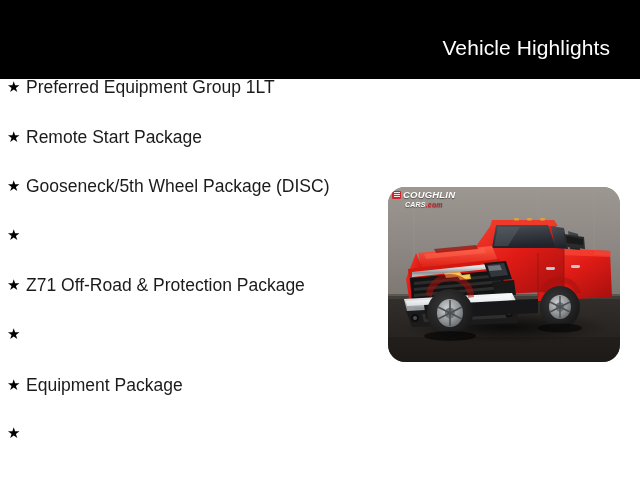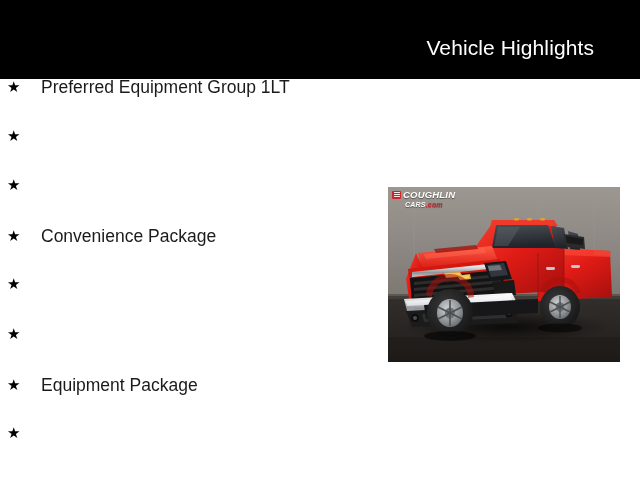--- a/index.html
+++ b/index.html
@@ -34,21 +34,21 @@
     display: flex;
     align-items: center;
     justify-content: flex-end;
   }
   .header-title {
     color: #ffffff;
     font-size: 21px;
     font-weight: 400;
     letter-spacing: 0.1px;
     line-height: 1;
-    padding-right: 46px;
+    padding-right: 30px;
     padding-top: 16px;
     white-space: nowrap;
   }
 
   
   .highlights-list {
     position: absolute;
     left: 0;
     top: 79px;
     width: 380px;
@@ -71,32 +71,32 @@
     line-height: 1;
     position: relative;
     top: -1px;
   }
   .highlight-label {
     flex: 1 1 auto;
     color: #1b1b1b;
     font-size: 17.5px;
     line-height: 1;
     white-space: nowrap;
-    margin-left: 15px;
   }
 
   
   .vehicle-photo {
     position: absolute;
     left: 388px;
     top: 187px;
     width: 232px;
     height: 175px;
     overflow: hidden;
     background: #8f8b86;
+    border-radius: 17px;
   }
   .photo-svg {
     display: block;
     width: 232px;
     height: 175px;
   }
   .watermark {
     position: absolute;
     left: 4px;
     top: 3px;
@@ -163,33 +163,35 @@
 
   <ul class="highlights-list">
 
     <li class="highlight-item">
       <span class="bullet-star">★</span>
       <span class="highlight-label">Preferred Equipment Group 1LT</span>
     </li>
 
     <li class="highlight-item">
       <span class="bullet-star">★</span>
-    </li>
-
-    <li class="highlight-item">
-      <span class="bullet-star">★</span>
-    </li>
-
-    <li class="highlight-item">
-      <span class="bullet-star">★</span>
-      <span class="highlight-label">Convenience Package</span>
-    </li>
-
-    <li class="highlight-item">
-      <span class="bullet-star">★</span>
+      <span class="highlight-label">Remote Start Package</span>
+    </li>
+
+    <li class="highlight-item">
+      <span class="bullet-star">★</span>
+      <span class="highlight-label">Gooseneck/5th Wheel Package (DISC)</span>
+    </li>
+
+    <li class="highlight-item">
+      <span class="bullet-star">★</span>
+    </li>
+
+    <li class="highlight-item">
+      <span class="bullet-star">★</span>
+      <span class="highlight-label">Z71 Off-Road &amp; Protection Package</span>
     </li>
 
     <li class="highlight-item">
       <span class="bullet-star">★</span>
     </li>
 
     <li class="highlight-item">
       <span class="bullet-star">★</span>
       <span class="highlight-label">Equipment Package</span>
     </li>

